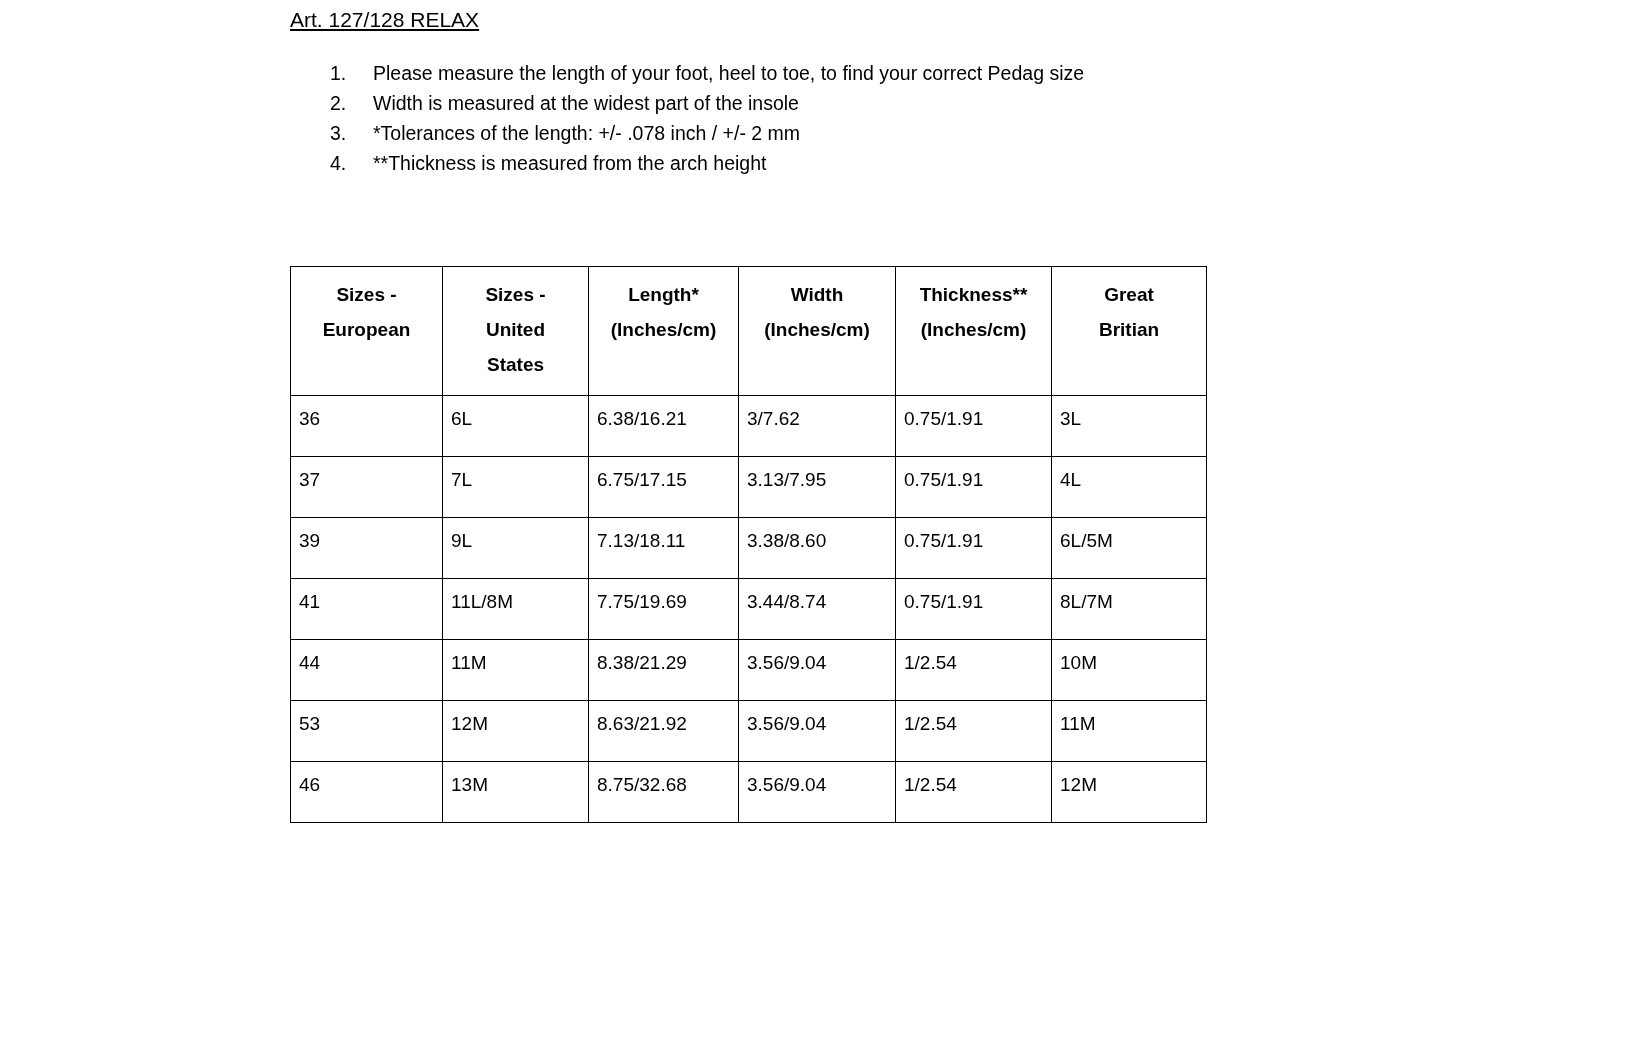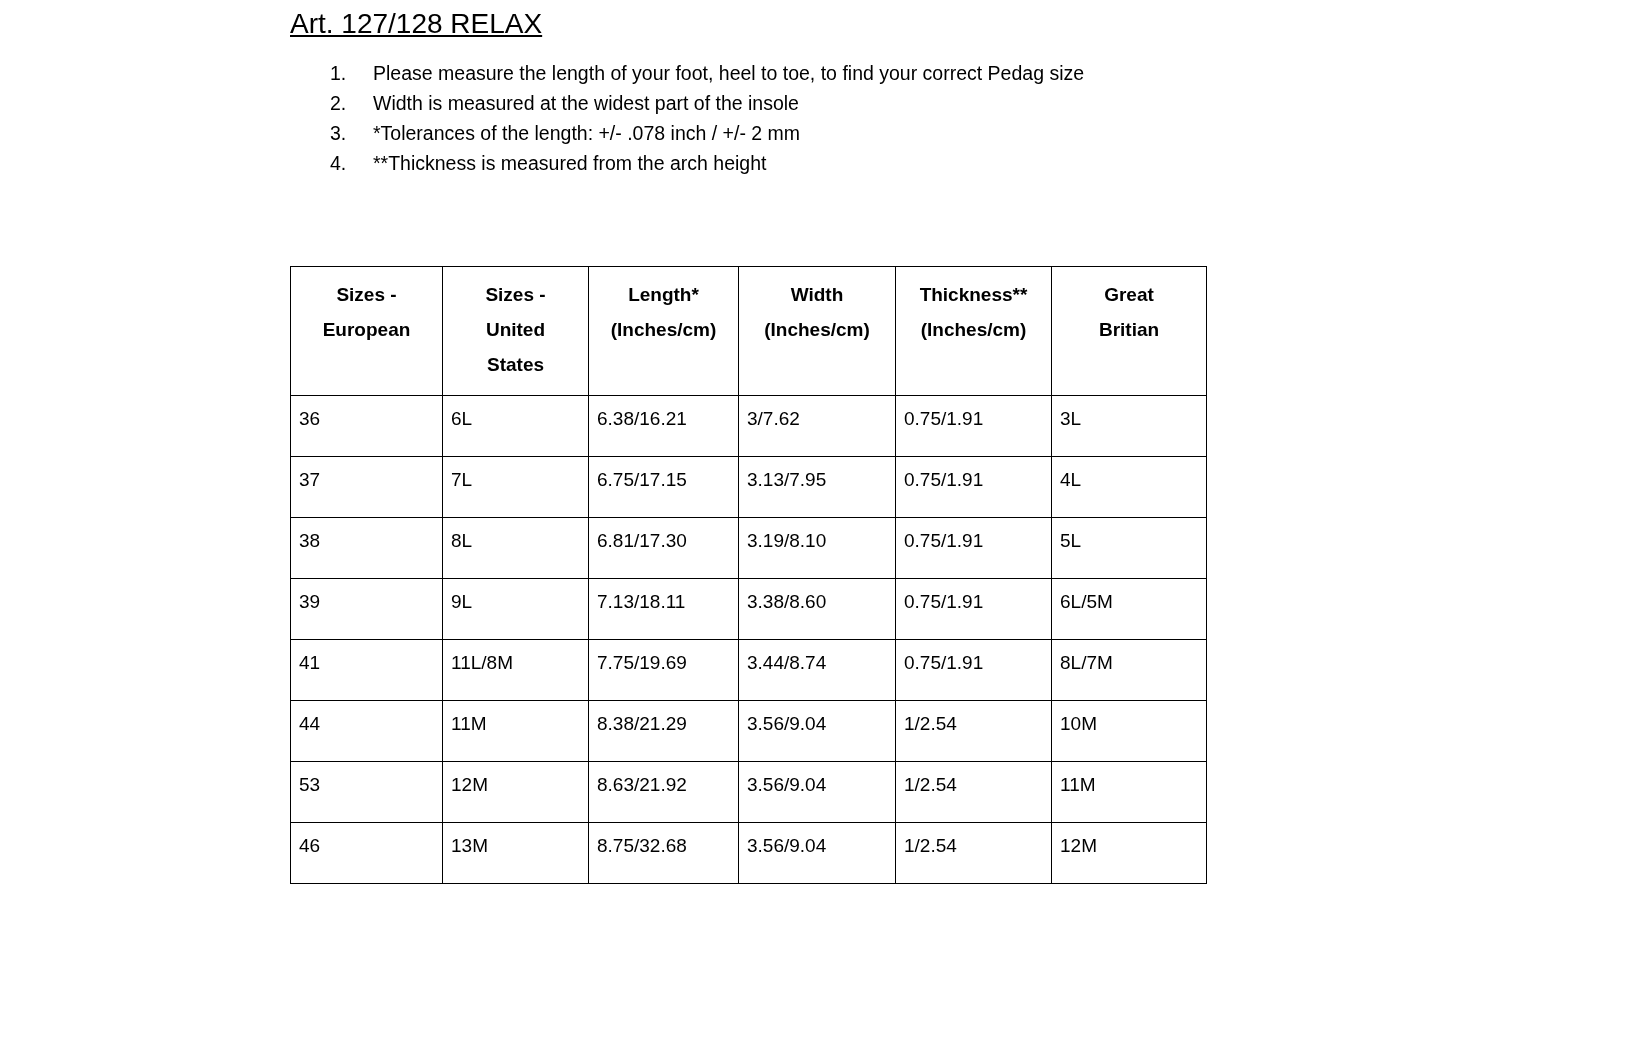--- a/index.html
+++ b/index.html
@@ -18,21 +18,21 @@
   .page {
     position: relative;
     width: 1642px;
     height: 1042px;
     box-sizing: border-box;
   }
   .doc-title {
     position: absolute;
     left: 290px;
     top: 8px;
-    font-size: 28px;
+    font-size: 21px;
     text-decoration: underline;
     white-space: nowrap;
   }
   .notes {
     position: absolute;
     left: 330px;
     top: 58px;
     width: 1100px;
   }
   .note-row {
@@ -166,28 +166,20 @@
       </tr>
       <tr>
         <td>37</td>
         <td>7L</td>
         <td>6.75/17.15</td>
         <td>3.13/7.95</td>
         <td>0.75/1.91</td>
         <td>4L</td>
       </tr>
       <tr>
-        <td>38</td>
-        <td>8L</td>
-        <td>6.81/17.30</td>
-        <td>3.19/8.10</td>
-        <td>0.75/1.91</td>
-        <td>5L</td>
-      </tr>
-      <tr>
         <td>39</td>
         <td>9L</td>
         <td>7.13/18.11</td>
         <td>3.38/8.60</td>
         <td>0.75/1.91</td>
         <td>6L/5M</td>
       </tr>
       <tr>
         <td>41</td>
         <td>11L/8M</td>

